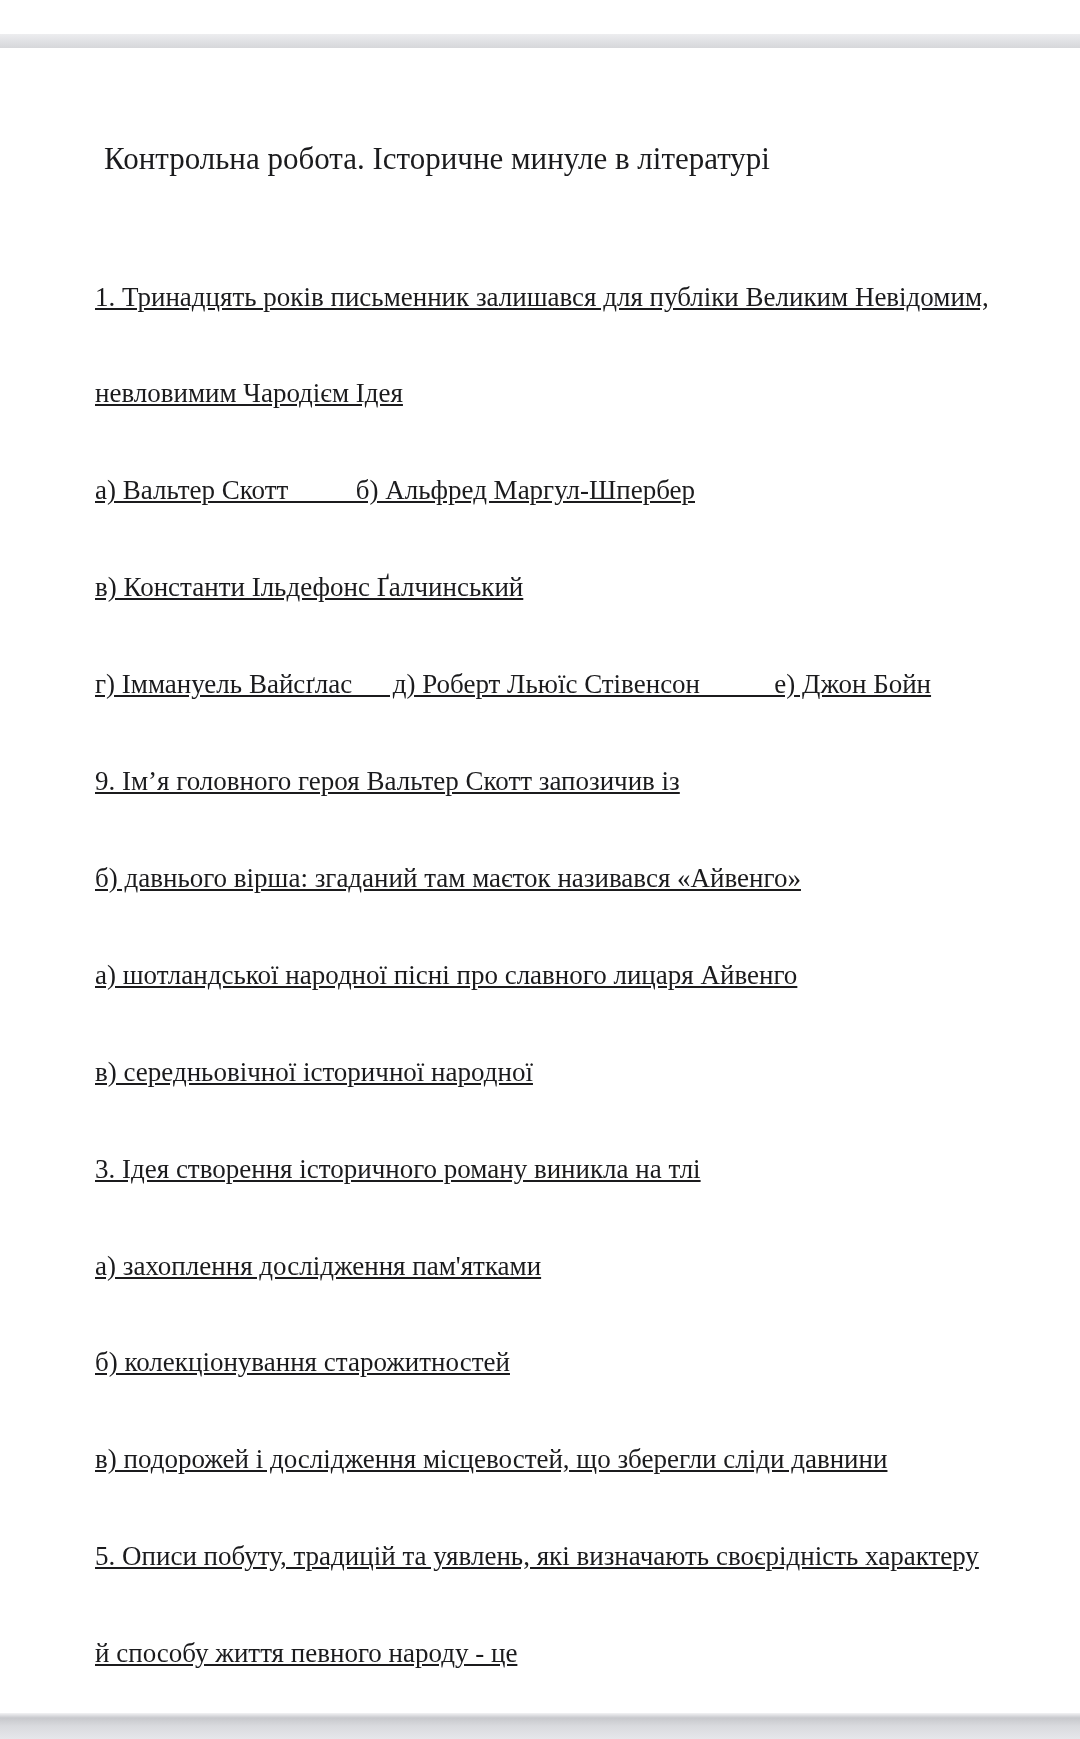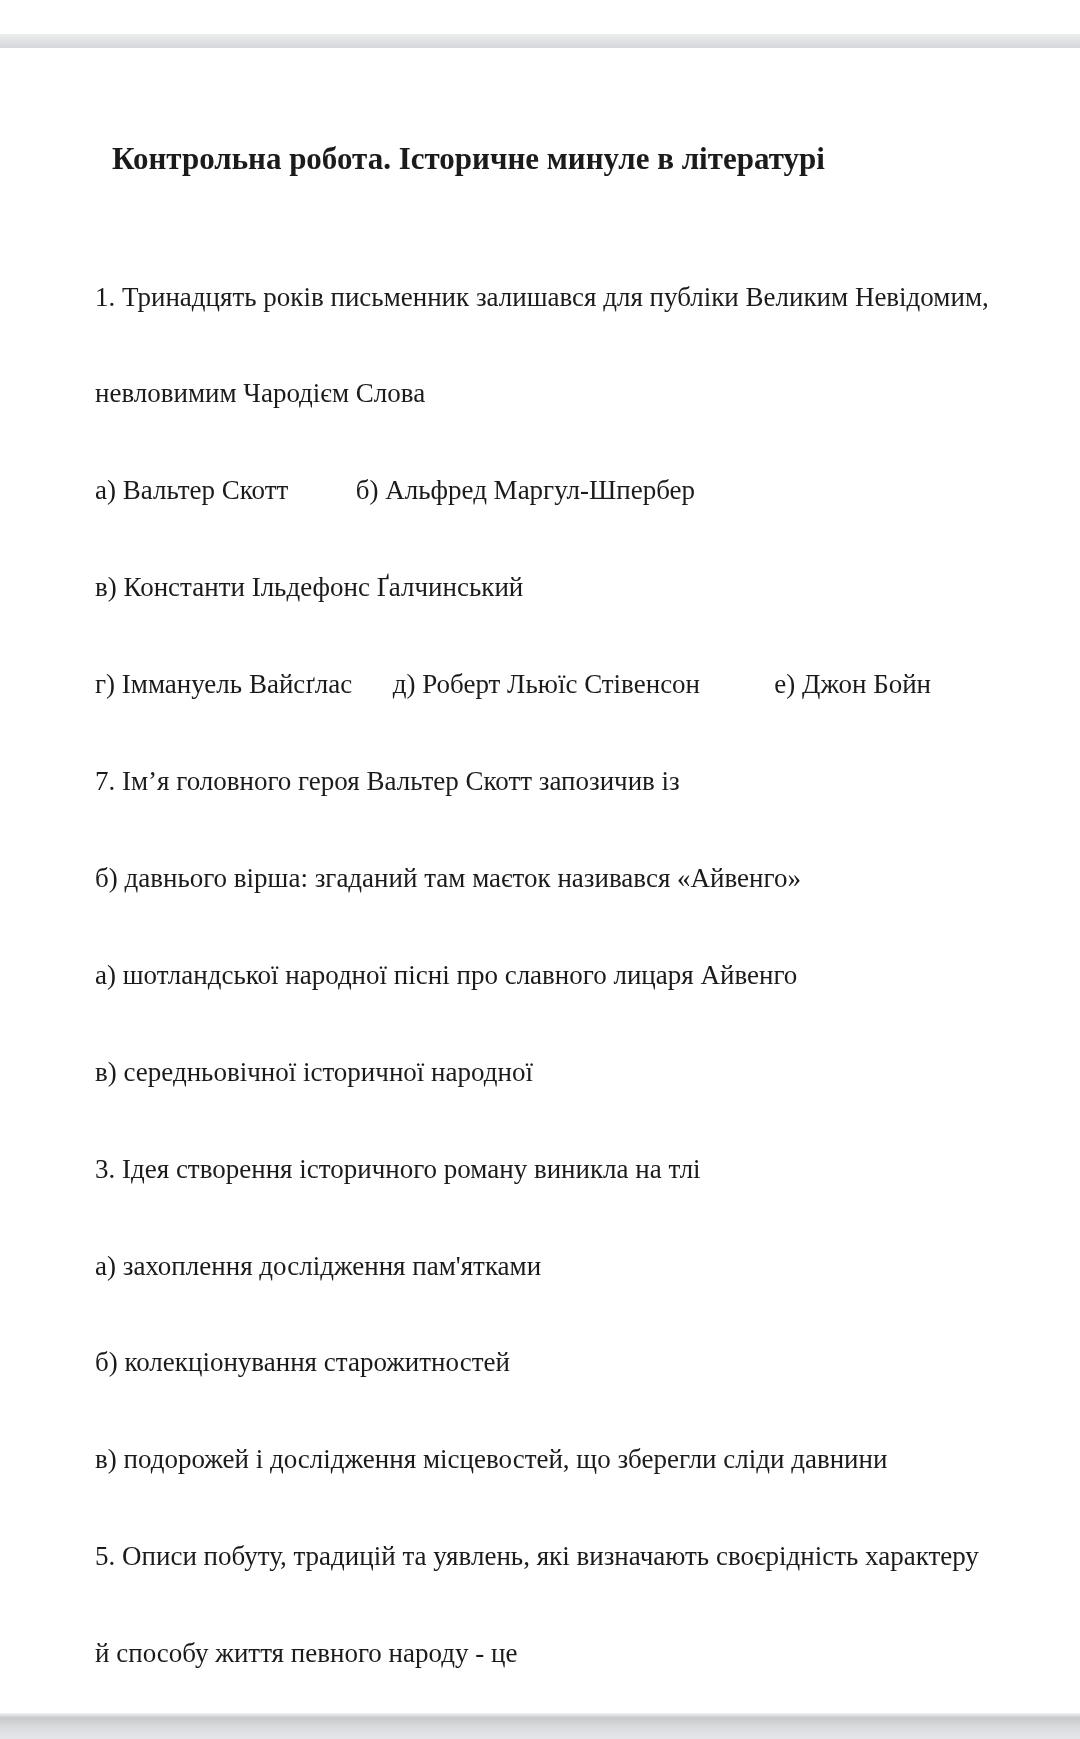--- a/index.html
+++ b/index.html
@@ -25,47 +25,47 @@
   }
   .doc {
     position: absolute;
     top: 140px;
     left: 95px;
     width: 960px;
     color: #1b1b1d;
   }
   .title {
     font-size: 31px;
-    font-weight: 700;
+    font-weight: 400;
     line-height: 38px;
-    margin: 0 0 38px 17px;
+    margin: 0 0 38px 9px;
     white-space: pre;
   }
   .lines {
     font-size: 27px;
     line-height: 32.3px;
     white-space: pre;
   }
-  .line { min-height: 32.3px; }
+  .line { min-height: 32.3px; text-decoration: underline; }
 </style>
 </head>
 <body>
 
 <div>
   <div class="top-bar"></div>
 
   <div class="doc">
     <h1 class="title">Контрольна робота. Історичне минуле в літературі</h1>
     <div class="lines">
       <div class="line">1. Тринадцять років письменник залишався для публіки Великим Невідомим,</div>
-      <div class="line">невловимим Чародієм Слова</div>
+      <div class="line">невловимим Чародієм Ідея</div>
       <div class="line">а) Вальтер Скотт          б) Альфред Маргул-Шпербер</div>
       <div class="line">в) Константи Ільдефонс Ґалчинський</div>
       <div class="line">г) Іммануель Вайсґлас      д) Роберт Льюїс Стівенсон           е) Джон Бойн</div>
-      <div class="line">7. Ім’я головного героя Вальтер Скотт запозичив із</div>
+      <div class="line">9. Ім’я головного героя Вальтер Скотт запозичив із</div>
       <div class="line">б) давнього вірша: згаданий там маєток називався «Айвенго»</div>
       <div class="line">а) шотландської народної пісні про славного лицаря Айвенго</div>
       <div class="line">в) середньовічної історичної народної</div>
       <div class="line">3. Ідея створення історичного роману виникла на тлі</div>
       <div class="line">а) захоплення дослідження пам'ятками</div>
       <div class="line">б) колекціонування старожитностей</div>
       <div class="line">в) подорожей і дослідження місцевостей, що зберегли сліди давнини</div>
       <div class="line">5. Описи побуту, традицій та уявлень, які визначають своєрідність характеру</div>
       <div class="line">й способу життя певного народу - це</div>
       

